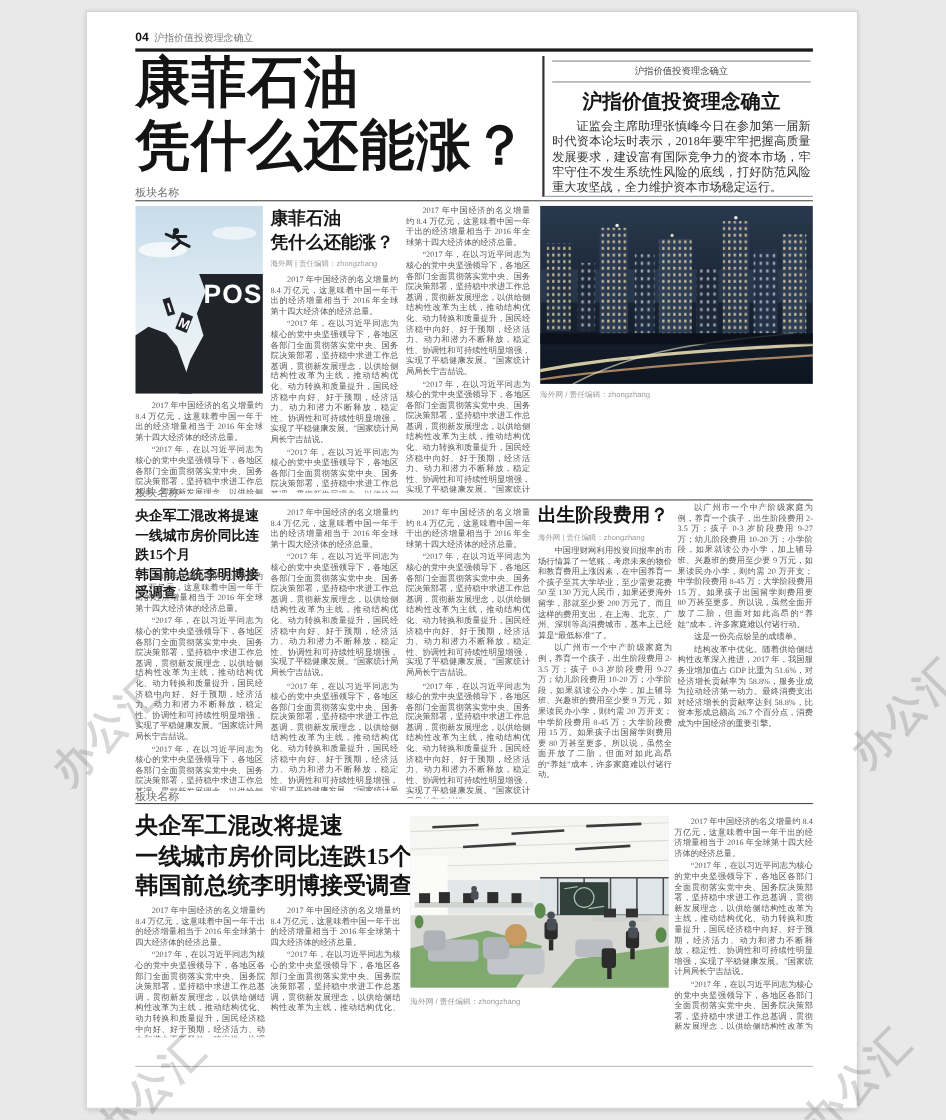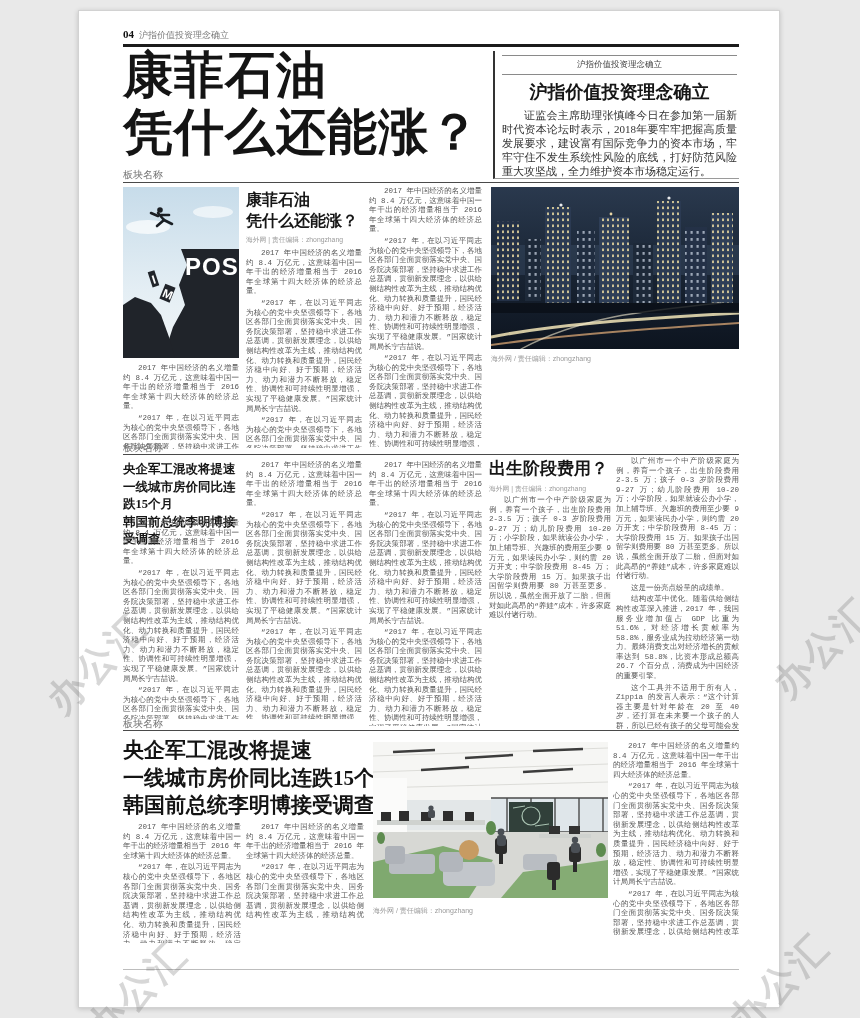--- a/index.html
+++ b/index.html
@@ -4,42 +4,42 @@
 <style>
   * { margin:0; padding:0; box-sizing:border-box; }
   body { background:#dcdcdc; font-family:"Liberation Serif","DejaVu Serif",serif; }
   .canvas { position:relative; width:860px; height:1018px; background:#e9e9e9; overflow:hidden; }
   .paper { position:absolute; left:78px; top:10px; width:702px; height:998px;
            background:#ffffff; border:1px solid #d2d2d2; box-shadow:0 1px 5px rgba(0,0,0,.18); }
   .abs { position:absolute; }
 
   
   .page-header { left:44px; top:17px; font-size:9px; color:#7a7a7a; }
-  .page-header b { color:#111; font-size:11px; margin-right:5px; font-family:Liberation Serif, serif; }
+  .page-header b { color:#111; font-size:11px; margin-right:5px; font-family:Liberation Sans, sans-serif; }
   .thick-rule { left:44px; top:33px; width:616px; height:3px; background:#1b1b1b; }
 
   .masthead { left:44px; top:36px; width:370px; font-size:50px; line-height:57px;
               font-weight:700; color:#141414; letter-spacing:1px; }
 
   
   .notice-box { left:414px; top:40px; width:246px; height:128px; border-left:2px solid #333;
                 border-bottom:1px solid #9a9a9a; padding:4px 2px 0 7px; }
   .notice-kicker { display:block; text-align:center; font-size:8.5px; color:#444;
                    border-top:1px solid #8a8a8a; border-bottom:1px solid #8a8a8a; padding:3px 0; }
   .notice-title { text-align:center; font-size:18px; font-weight:700; color:#161616; margin:5px 0 4px; }
   .notice-body { font-size:11px; line-height:14px; color:#333; text-align:justify; text-indent:2em; }
 
   .section-label { font-size:10px; color:#6f6f6f; }
   .thin-rule { width:616px; height:1px; background:#4a4a4a; left:44px; }
   .light-rule { width:616px; height:1px; background:#bdbdbd; left:44px; }
 
   
   .tcol { overflow:hidden; }
   .bp { font-size:7.5px; line-height:9.6px; color:#565656; text-align:justify;
-        text-indent:2em; margin-bottom:2px; font-family:Liberation Mono, monospace; }
+        text-indent:2em; margin-bottom:2px; font-family:Liberation Serif, serif; }
 
   .art-title-m { font-size:16px; line-height:21px; font-weight:700; color:#161616; }
   .byline { font-size:6.8px; color:#9a9a9a; margin:4px 0 6px; font-family:"Liberation Sans",sans-serif; }
   .caption { font-size:7px; color:#9a9a9a; font-family:"Liberation Sans",sans-serif; }
   .art-title-s { font-size:12.5px; line-height:17.5px; font-weight:700; color:#161616; margin-bottom:6px; }
   .art-title-big { font-size:21px; line-height:27.5px; font-weight:700; color:#141414; }
 
   .photo { display:block; }
 
   
@@ -200,27 +200,27 @@
       <p class="bp">“2017 年，在以习近平同志为核心的党中央坚强领导下，各地区各部门全面贯彻落实党中央、国务院决策部署，坚持稳中求进工作总基调，贯彻新发展理念，以供给侧结构性改革为主线，推动结构优化、动力转换和质量提升，国民经济稳中向好、好于预期，经济活力、动力和潜力不断释放，稳定性、协调性和可持续性明显增强，实现了平稳健康发展。”国家统计局局长宁吉喆说。</p>
       <p class="bp">“2017 年，在以习近平同志为核心的党中央坚强领导下，各地区各部门全面贯彻落实党中央、国务院决策部署，坚持稳中求进工作总基调，贯彻新发展理念，以供给侧结构性改革为主线，推动结构优化、动力转换和质量提升，国民经济稳中向好、好于预期，经济活力、动力和潜力不断释放，稳定性、协调性和可持续性明显增强，实现了平稳健康发展。”国家统计局局长宁吉喆说。</p>
 
     </div>
 
     <div class="abs" style="left:410px; top:446px; width:124px;">
       <div style="font-size:17px; font-weight:700; color:#161616;">出生阶段费用？</div>
       <div class="byline">海外网 | 责任编辑：zhongzhang</div>
     </div>
     <div class="abs tcol" style="left:410px; top:485px; width:122px; height:228px;">
+      <p class="bp">中国理财网利用投资回报率的市场行情算了一笔账，考虑未来的物价和教育费用上涨因素，在中国养育一个孩子至其大学毕业，至少需要花费 50 至 130 万元人民币，如果还要海外留学，那就至少要 200 万元了。而且这样的费用支出，在上海、北京、广州、深圳等高消费城市，基本上已经算是“最低标准”了。</p>
       <p class="bp">以广州市一个中产阶级家庭为例，养育一个孩子，出生阶段费用 2-3.5 万；孩子 0-3 岁阶段费用 9-27 万；幼儿阶段费用 10-20 万；小学阶段，如果就读公办小学，加上辅导班、兴趣班的费用至少要 9 万元，如果读民办小学，则约需 20 万开支；中学阶段费用 8-45 万；大学阶段费用 15 万。如果孩子出国留学则费用要 80 万甚至更多。所以说，虽然全面开放了二胎，但面对如此高昂的“养娃”成本，许多家庭难以付诸行动。</p>
     </div>
     <div class="abs tcol" style="left:537px; top:446px; width:123px; height:272px;">
       <p class="bp">以广州市一个中产阶级家庭为例，养育一个孩子，出生阶段费用 2-3.5 万；孩子 0-3 岁阶段费用 9-27 万；幼儿阶段费用 10-20 万；小学阶段，如果就读公办小学，加上辅导班、兴趣班的费用至少要 9 万元，如果读民办小学，则约需 20 万开支；中学阶段费用 8-45 万；大学阶段费用 15 万。如果孩子出国留学则费用要 80 万甚至更多。所以说，虽然全面开放了二胎，但面对如此高昂的“养娃”成本，许多家庭难以付诸行动。</p>
       <p class="bp">这是一份亮点纷呈的成绩单。</p>
       <p class="bp">结构改革中优化。随着供给侧结构性改革深入推进，2017 年，我国服务业增加值占 GDP 比重为 51.6%，对经济增长贡献率为 58.8%，服务业成为拉动经济第一动力。最终消费支出对经济增长的贡献率达到 58.8%，比资本形成总额高 26.7 个百分点，消费成为中国经济的重要引擎。</p>
-      <p class="bp">这个工具并不适用于所有人，Zippia 的发言人表示：“这个计算器主要是针对年龄在 20 至 40 岁，还打算在未来要一个孩子的人群，所以已经有孩子的父母可能会发现这个计算器与他们自己的现实不符。”</p>
 
     </div>
 
     <div class="abs section-label" style="left:44px; top:706px;">板块名称</div>
     <div class="abs thin-rule" style="top:719px;"></div>
 
     <div class="abs" style="left:44px; top:726px; width:330px;">
       <div class="art-title-big">央企军工混改将提速</div>
       <div class="art-title-big">一线城市房价同比连跌15个月</div>
       <div class="art-title-big">韩国前总统李明博接受调查</div>

